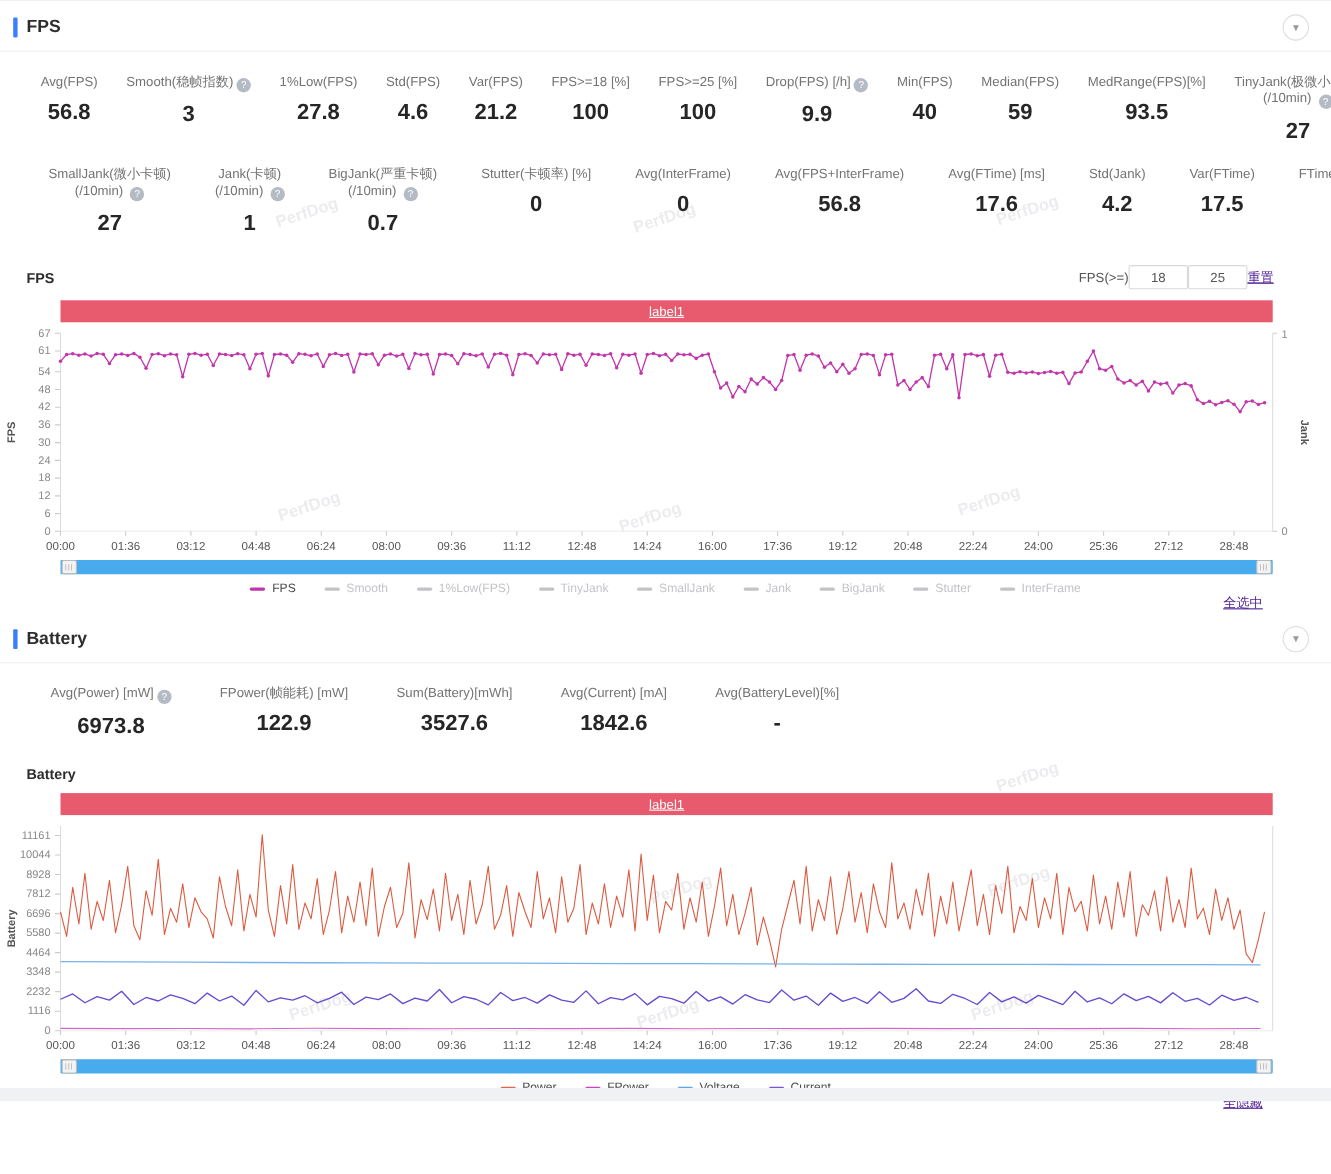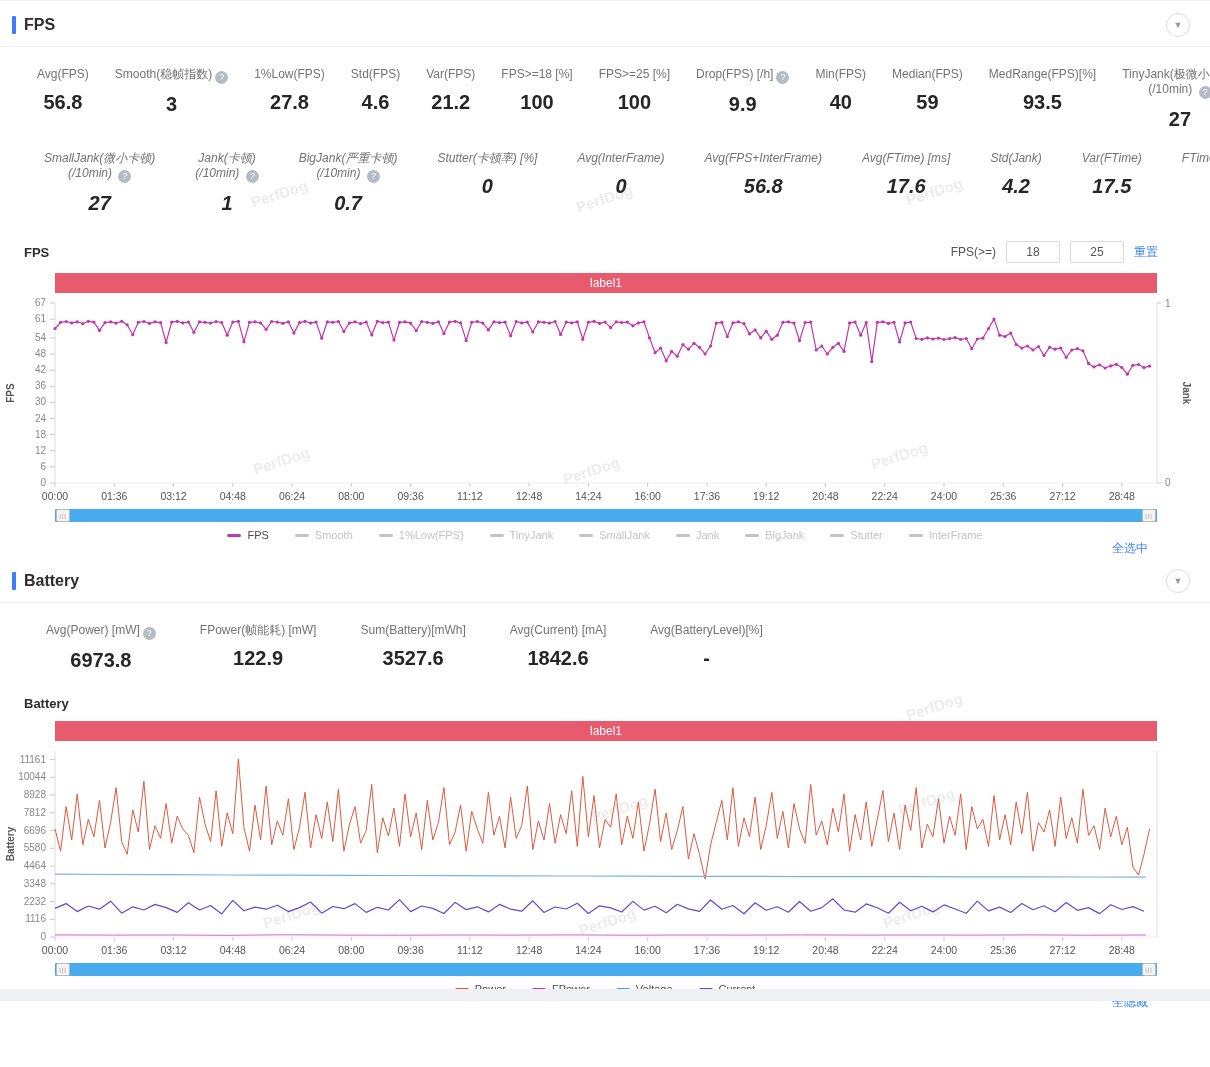--- a/index.html
+++ b/index.html
@@ -11,36 +11,36 @@
 
   .section-header { display:flex; align-items:center; padding:12px 20px 9px 12px; }
   .accent { width:4px; height:18px; background:#3d7eff; margin-right:8px; border-radius:1px; }
   .sec-title { font-size:16px; font-weight:bold; color:#2d2d2d; }
   .collapse-btn { margin-left:auto; width:24px; height:24px; border:1px solid #ddd; border-radius:50%;
      background:#fff; color:#999; font-size:9px; display:flex; align-items:center; justify-content:center; cursor:pointer; }
   .divider { border:none; border-top:1px solid #f0f0f0; }
 
   .metrics-row { display:flex; align-items:flex-start; padding-left:24px; margin-top:20px; }
   .metric { text-align:center; padding:0 13px; }
-  .row2 .metric { padding:0 20px;font-style:italic; }
+  .row2 .metric { padding:0 20px; }
   .rowb .metric { padding:0 22px; }
   .m-label { font-size:12px; color:#737373; line-height:15px; white-space:nowrap; }
   .help-icon { display:inline-block; width:13px; height:13px; border-radius:50%; background:#b5bbc5; color:#fff;
      font-size:9px; line-height:13px; text-align:center; margin-left:3px; vertical-align:-2px; cursor:pointer; }
   .m-value { margin-top:9px; font-size:20px; font-weight:bold; color:#262626; }
 
   .chart-head { display:flex; align-items:center; padding:0 52px 0 24px; margin-top:26px; }
   .chart-title { font-size:13px; font-weight:bold; color:#2d2d2d; }
-  .chart-ctrl { margin-left:auto; display:flex; align-items:center; gap:10px; font-size:12px; color:#555; }
+  .chart-ctrl { margin-left:auto; display:flex; align-items:center; gap:0; font-size:12px; color:#555; }
   .fps-input { width:54px; height:22px; border:1px solid #d9d9d9; border-radius:2px; text-align:center;
      font-size:12px; color:#555; font-family:inherit; }
-  .blue-link { color:#3b82f6; font-size:12px; cursor:pointer; }
+  .blue-link { color:#4c1d95; font-size:12px; text-decoration:underline; cursor:pointer; }
 
   .banner { margin:10px 0 0 55px; width:1102px; height:20px; background:#e85a6e; color:#fff;
-     font-size:12px; display:flex; align-items:center; justify-content:center; }
+     font-size:12px; display:flex; align-items:center; justify-content:center;text-decoration:underline; }
   .chart-svg { display:block; }
 
   .scrollbar { position:relative; margin-left:55px; width:1102px; height:13px; background:#47abee; border-radius:1px; }
   .sb-handle { position:absolute; top:0; width:14px; height:13px; background:#f3f3f3; border:1px solid #bbb;
      border-radius:2px; font-size:6px; color:#999; display:flex; align-items:center; justify-content:center;
      letter-spacing:1px; cursor:ew-resize; }
   .sb-l { left:1px; } .sb-r { right:1px; }
 
   .legend-row { position:relative; margin-top:7px; height:18px; }
   .legend-items { display:flex; justify-content:center; gap:26px; }

